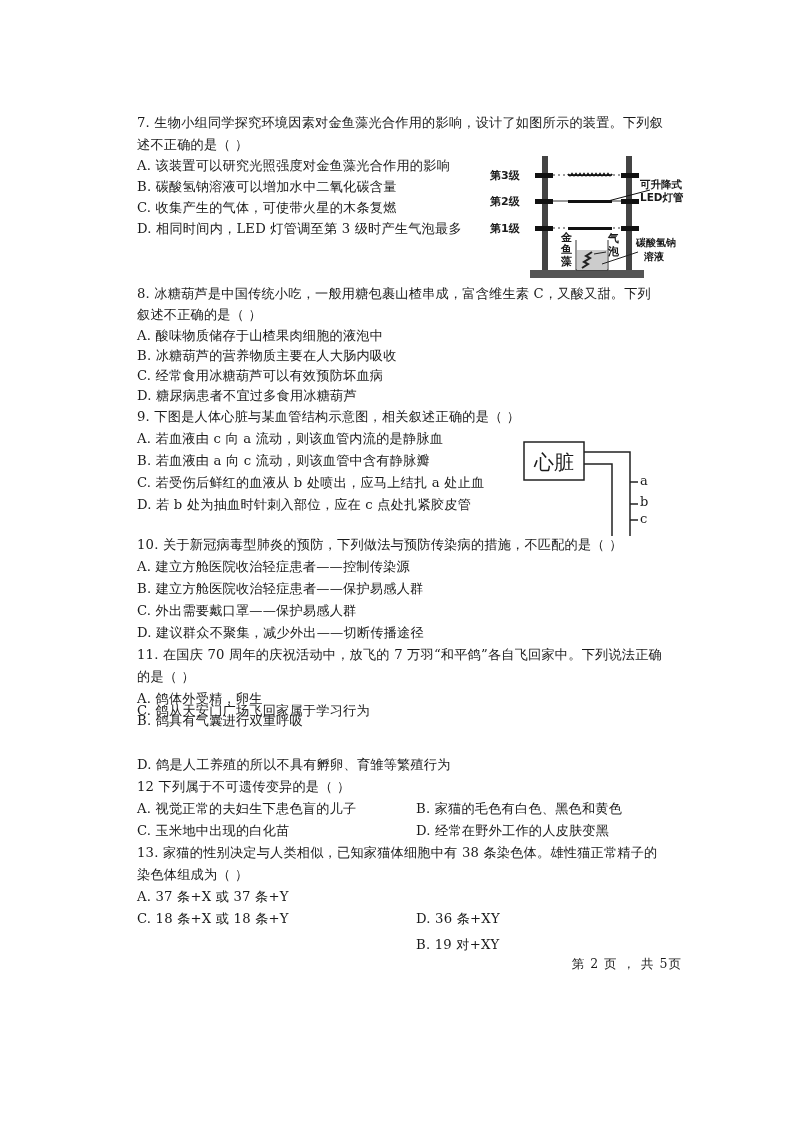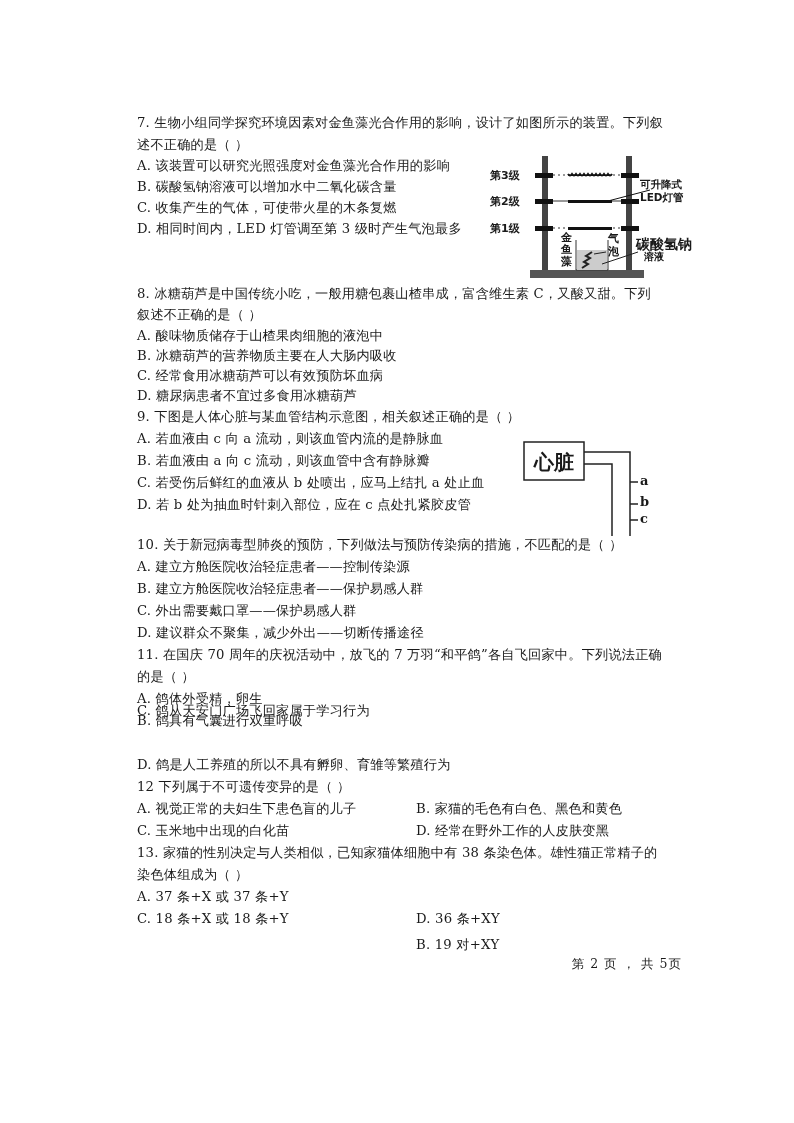--- a/index.html
+++ b/index.html
@@ -5,21 +5,21 @@
   html,body{margin:0;padding:0;background:#fff;}
   body{width:794px;height:1123px;position:relative;overflow:hidden;
        font-family:"DejaVu Serif","Liberation Serif",serif;color:#1a1a1a;}
   .line{position:absolute;left:137px;font-size:13.2px;line-height:20px;white-space:nowrap;letter-spacing:0.2px;}
   .col2{position:absolute;left:416px;}
   .footer{position:absolute;top:956px;left:0;width:682px;text-align:right;font-size:12.5px;letter-spacing:1px;}
   
   .fig1{position:absolute;left:490px;top:154px;width:210px;height:128px;}
   .fig2{position:absolute;left:520px;top:440px;width:140px;height:96px;}
   .fig1 .lbl{position:absolute;font-weight:bold;font-size:11px;font-family:"DejaVu Sans","Liberation Sans",sans-serif;}
-  .fig2 .lbl{position:absolute;font-size:13px;font-family:"DejaVu Serif",serif;font-weight:bold;}
+  .fig2 .lbl{position:absolute;font-size:13px;font-family:"DejaVu Serif",serif;}
 </style>
 </head>
 <body>
 
 <div>
   <div class="line" style="top:113px">7. 生物小组同学探究环境因素对金鱼藻光合作用的影响，设计了如图所示的装置。下列叙</div>
   <div class="line" style="top:135px">述不正确的是（    ）</div>
   <div class="line" style="top:156px">A.  该装置可以研究光照强度对金鱼藻光合作用的影响</div>
   <div class="line" style="top:177px">B.  碳酸氢钠溶液可以增加水中二氧化碳含量</div>
   <div class="line" style="top:198px">C.  收集产生的气体，可使带火星的木条复燃</div>
@@ -64,21 +64,21 @@
     <span class="lbl" style="left:150px;top:37px;font-size:10.5px">LED灯管</span>
     <span class="lbl" style="left:71px;top:78px;line-height:12px;width:12px">
       <span>金</span><br>
       <span>鱼</span><br>
       <span>藻</span>
     </span>
     <span class="lbl" style="left:118px;top:78px;line-height:13px;width:12px">
       <span>气</span><br>
       <span>泡</span>
     </span>
-    <span class="lbl" style="left:146px;top:82px;font-size:14px">碳酸氢钠</span>
+    <span class="lbl" style="left:146px;top:82px;font-size:10px">碳酸氢钠</span>
     <span class="lbl" style="left:154px;top:96px;font-size:10px">溶液</span>
   </div>
 </div>
 
 <div>
   <div class="line" style="top:284px">8.  冰糖葫芦是中国传统小吃，一般用糖包裹山楂串成，富含维生素 C，又酸又甜。下列</div>
   <div class="line" style="top:305px">叙述不正确的是（    ）</div>
   <div class="line" style="top:326px">A.    酸味物质储存于山楂果肉细胞的液泡中</div>
   <div class="line" style="top:346px">B.    冰糖葫芦的营养物质主要在人大肠内吸收</div>
   <div class="line" style="top:366px">C.    经常食用冰糖葫芦可以有效预防坏血病</div>

